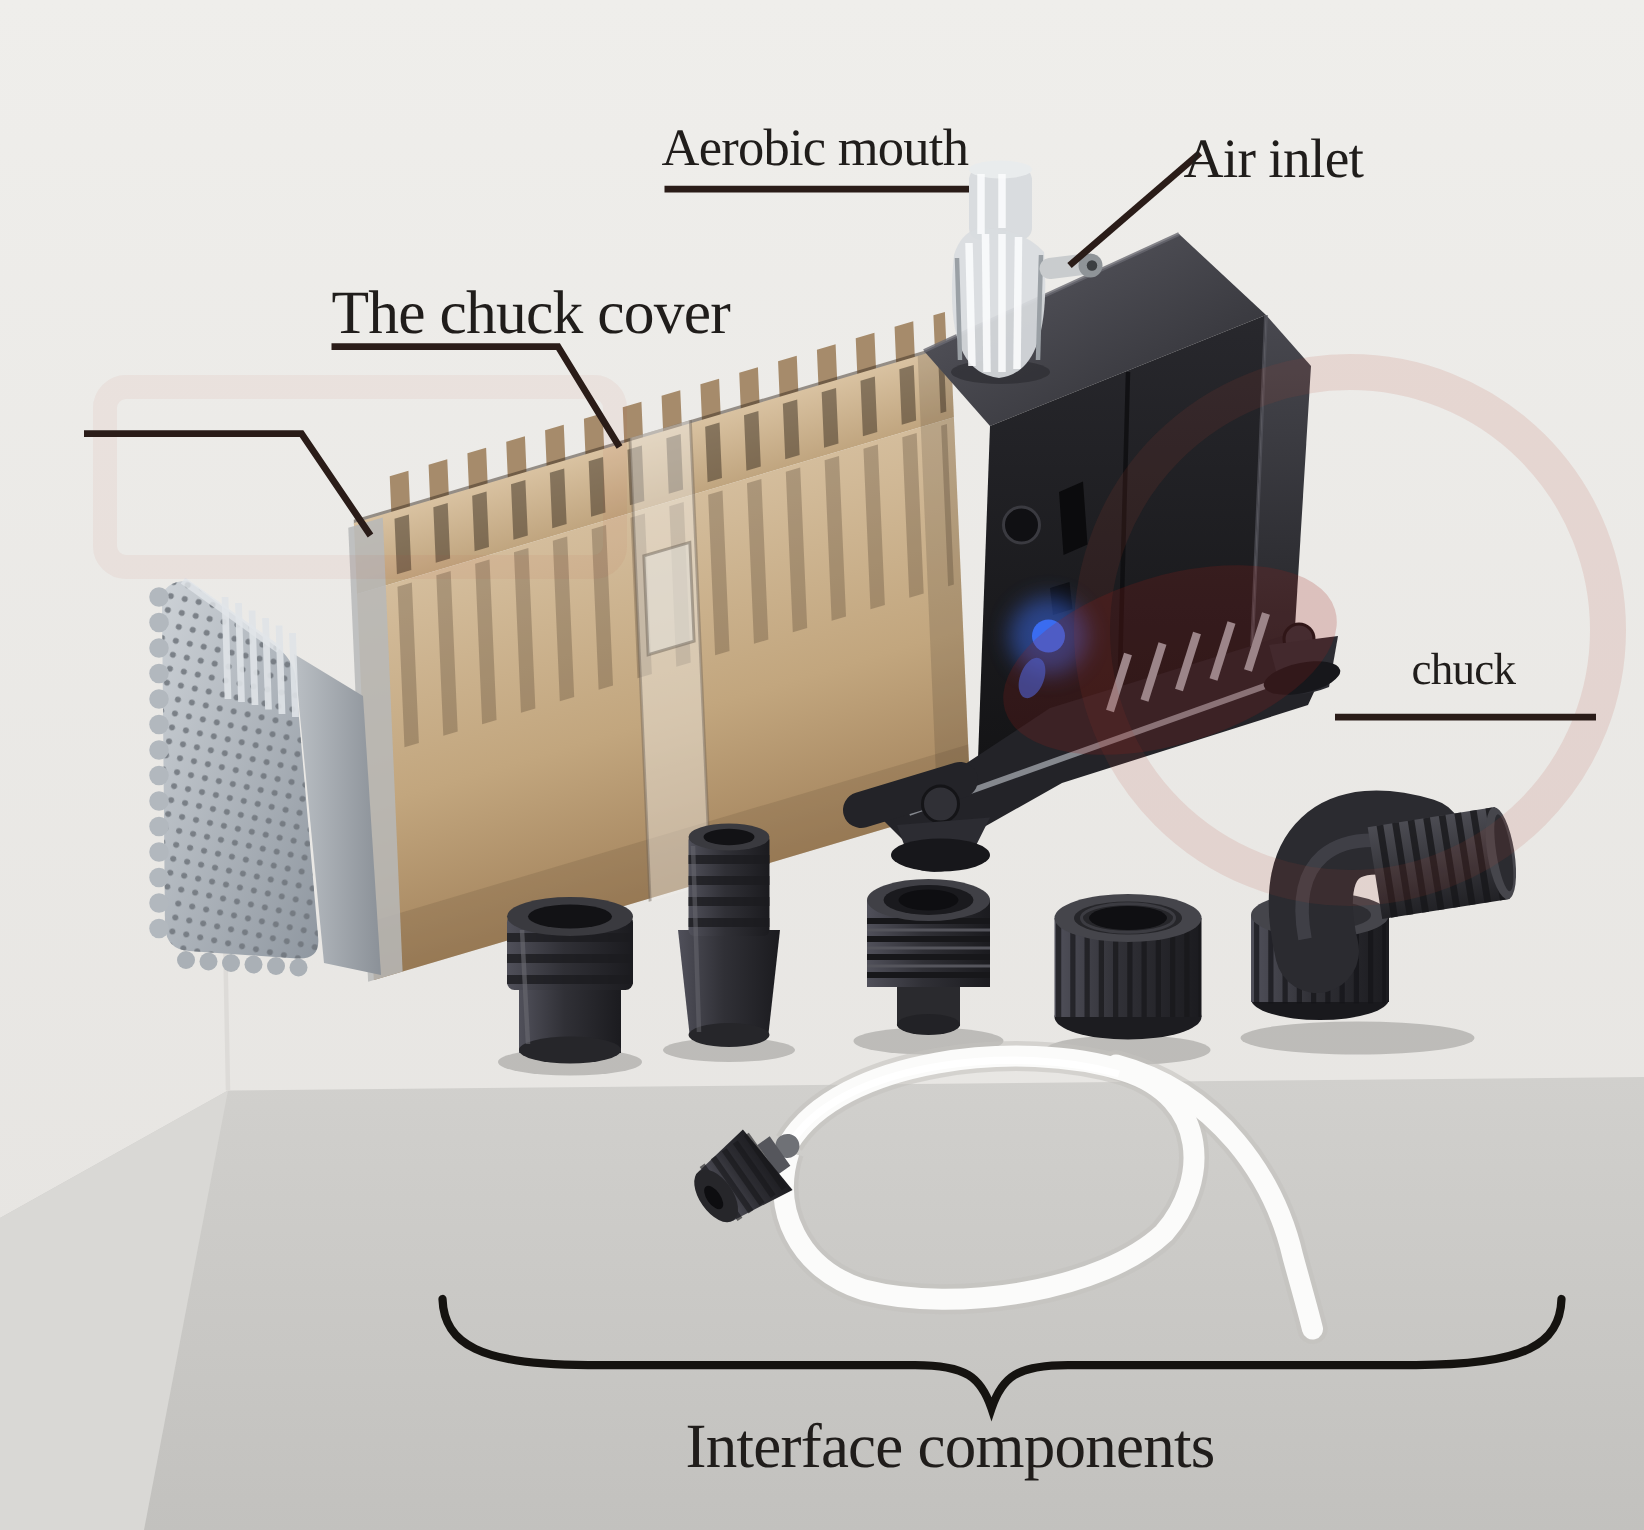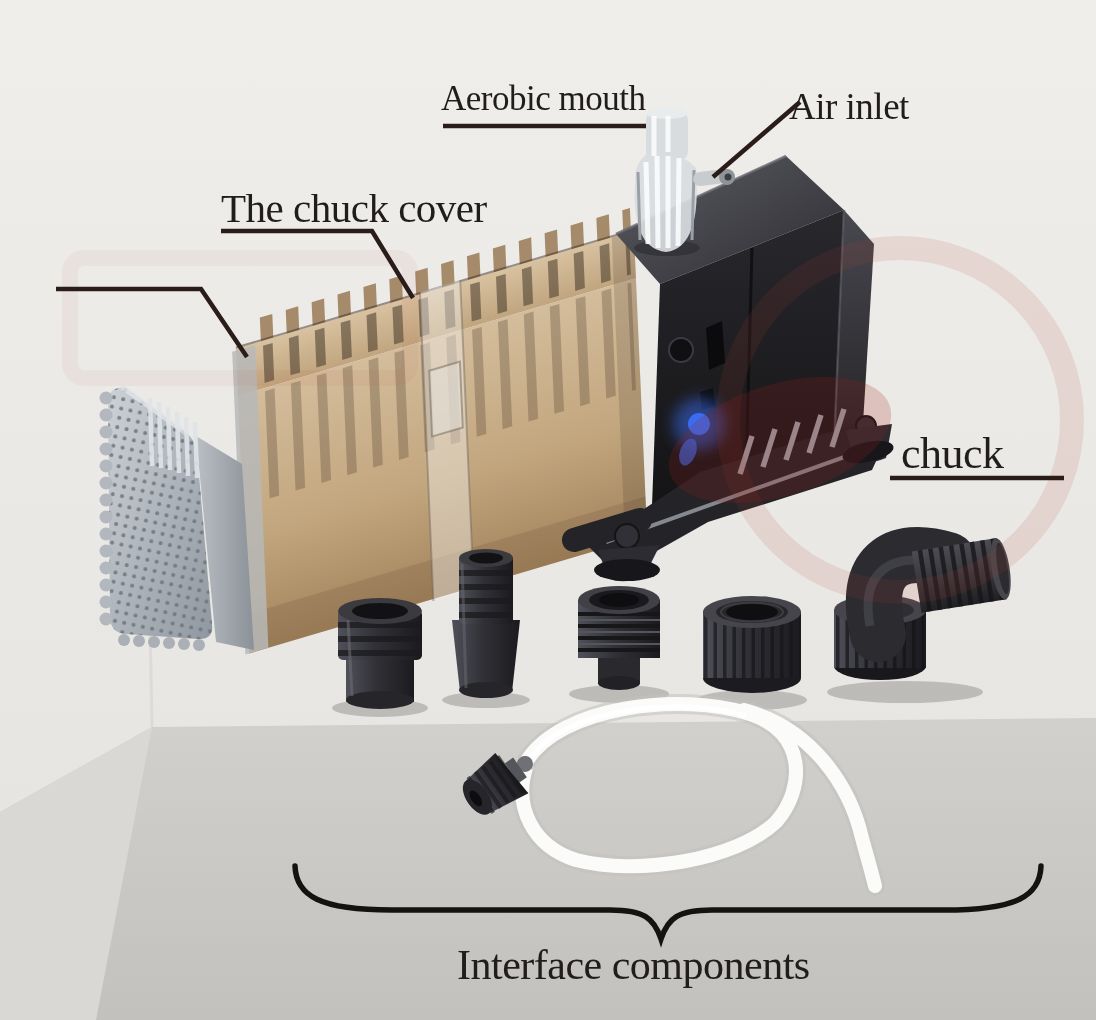--- a/index.html
+++ b/index.html
@@ -5,21 +5,21 @@
   html,body{margin:0;padding:0;background:#dcdad7;}
   .stage{position:relative;width:1096px;height:1020px;overflow:hidden;
          font-family:Liberation Serif, serif;}
   .stage svg{position:absolute;left:0;top:0;}
   .lbl{position:absolute;color:#201d1b;white-space:nowrap;line-height:1;
        letter-spacing:-0.5px;}
   .lbl-aerobic{left:441px;top:81px;font-size:35px;}
   .lbl-air{left:753px;top:88px;font-size:37px;margin-left:36px;}
   .lbl-cover{left:221px;top:188px;font-size:41px;}
   .lbl-bio{left:54px;top:252px;font-size:33px;}
-  .lbl-chuck{left:901px;top:432px;font-size:44px;}
+  .lbl-chuck{left:941px;top:432px;font-size:30px;}
   .lbl-interface{left:457px;top:944px;font-size:42px;}
 </style>
 </head>
 <body>
 
 <div class="stage">
 <svg width="1096" height="1020" viewBox="0 0 1096 1020">
   <defs>
     <linearGradient id="gWall" x1="0" y1="0" x2="0" y2="1">
       <stop offset="0" stop-color="#efeeeb"></stop>

